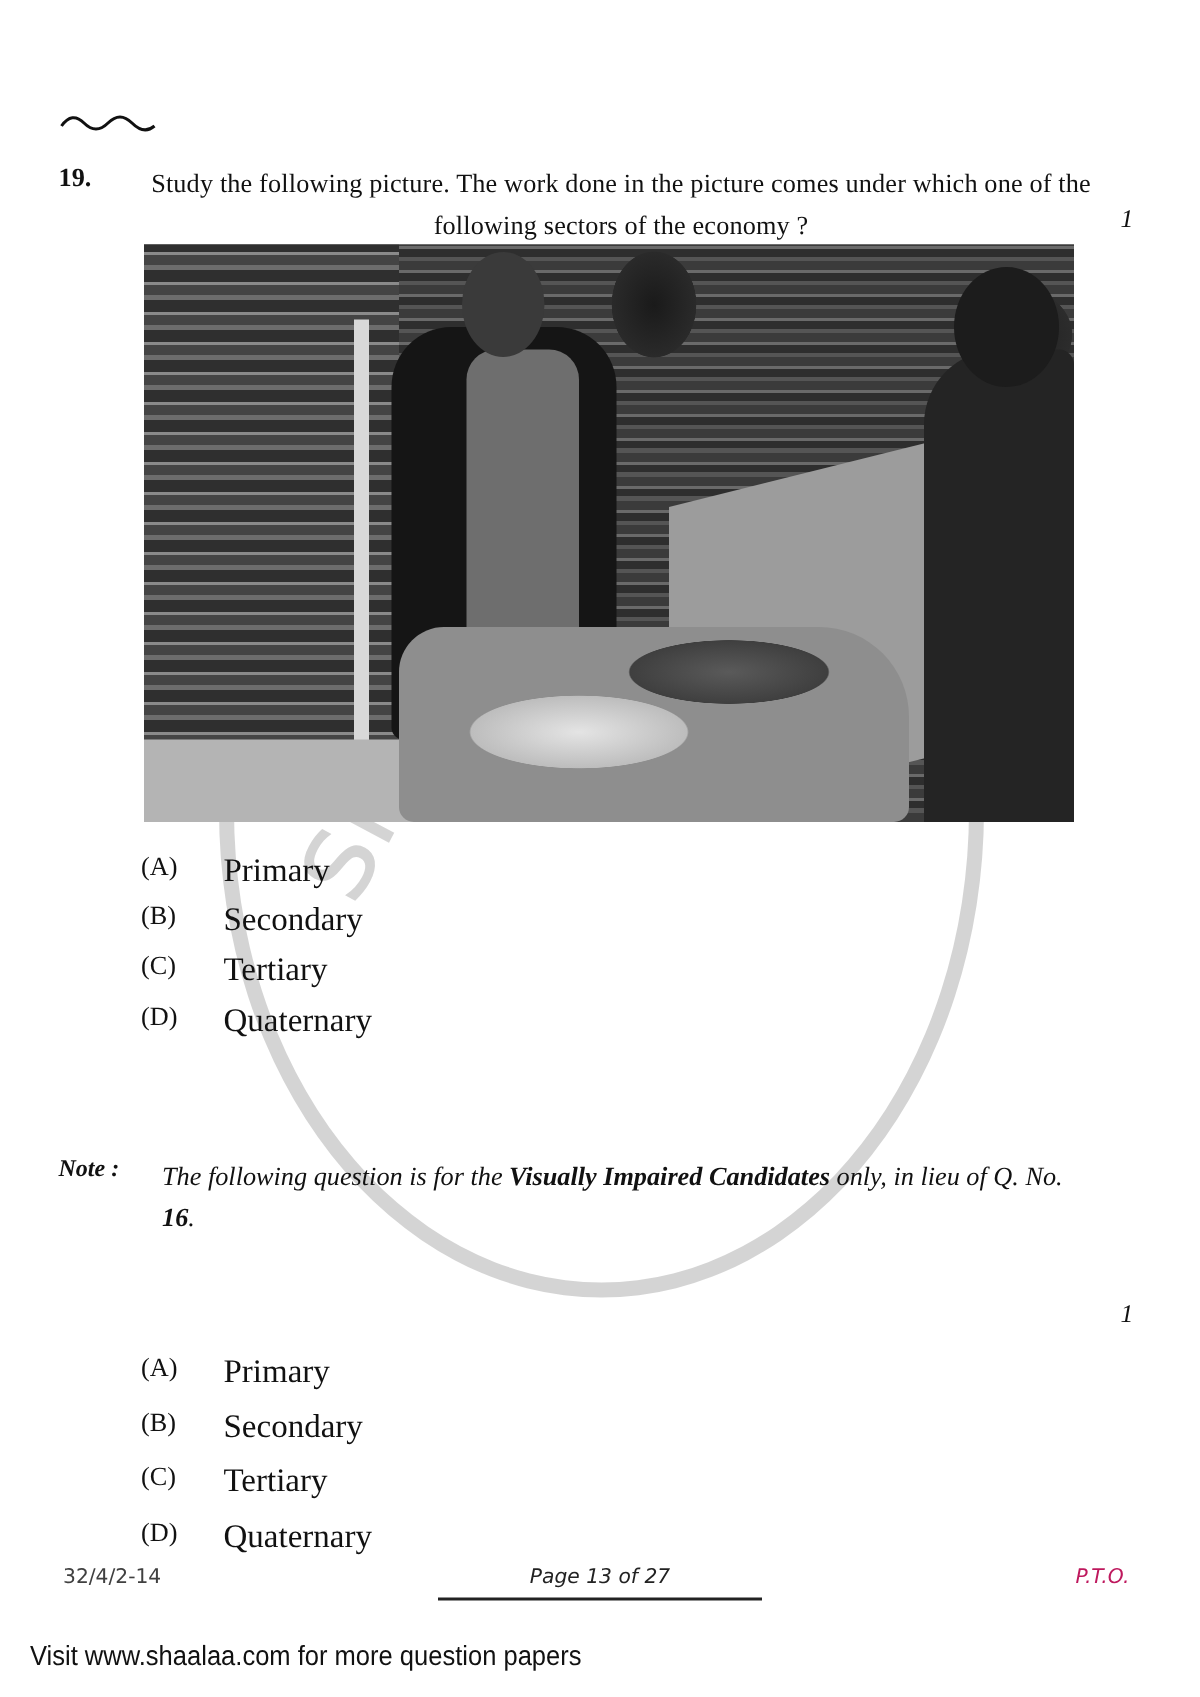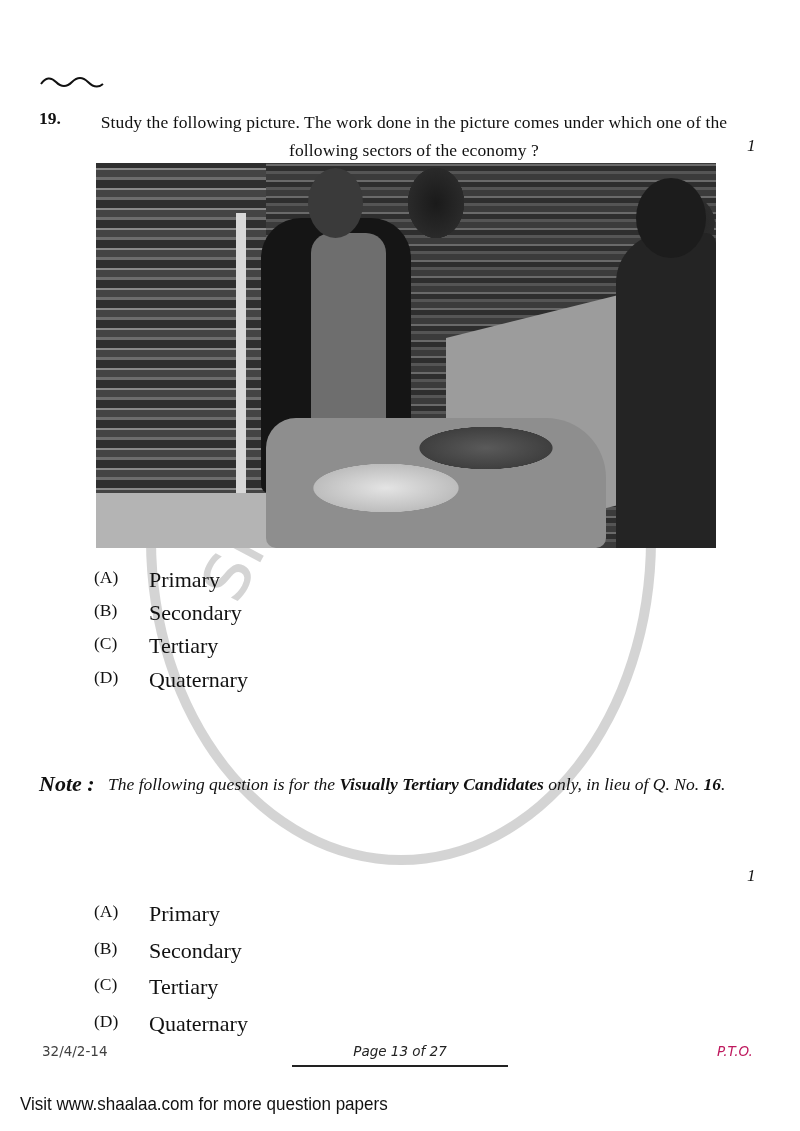--- a/index.html
+++ b/index.html
@@ -41,21 +41,21 @@
       radial-gradient(ellipse 120px 40px at 120px 70px, #e4e4e4 0%, #bdbdbd 60%, transparent 61%),
       radial-gradient(ellipse 110px 35px at 220px 30px, #5a5a5a 0%, #3f3f3f 60%, transparent 61%),
       #8e8e8e; border-radius: 30px 60px 10px 10px; }
   .photo .woman2 { position:absolute; left:520px; top:70px; width:100px; height:315px; background:#242424; border-radius: 50px 10px 0 0; }
   .photo .head2 { position:absolute; left:540px; top:15px; width:70px; height:80px; background:#1c1c1c; border-radius: 50%; }
   .photo .floor { position:absolute; left:0; top:330px; width:200px; height:55px; background:#b4b4b4; }
 
   .opt-label { font-size: 17.5px; }
   .opt-text { font-size: 22px; }
 
-  .note-label { left: 39px; top: 771px; font-weight: bold; font-style: italic; font-size: 22px; font-family: Liberation Serif, serif; }
+  .note-label { left: 39px; top: 771px; font-weight: bold; font-style: italic; font-size: 16px; font-family: Liberation Serif, serif; }
   .note-text { left: 108px; top: 771px; width: 620px; font-style: italic; font-size: 17.5px; line-height: 27px; }
   .note-text b { font-weight: bold; }
   .vi-text { left: 94px; top: 838px; width: 640px; }
   .marks2 { left: 747px; top: 866px; }
 
   .footer-code { left: 42px; top: 1043px; font-family: "DejaVu Sans", "Liberation Sans", sans-serif; font-size: 13.5px; color: #404040; }
   .footer-page { left: 292px; top: 1043px; width: 216px; text-align: center; font-family: "DejaVu Sans", "Liberation Sans", sans-serif; font-style: italic; font-size: 13.5px; color: #222; }
   .footer-line { left: 292px; top: 1065px; width: 216px; height: 1.5px; background: #222; }
   .footer-pto { left: 717px; top: 1043px; font-family: "DejaVu Sans", "Liberation Sans", sans-serif; font-style: italic; font-size: 13.5px; color: #be185d; }
   .visit { left: 20px; top: 1093px; font-family: "Liberation Sans", "DejaVu Sans", sans-serif; font-size: 18.5px; color: #111; transform: scaleX(0.92); transform-origin: left center; }
@@ -95,21 +95,21 @@
   <div class="abs opt-label serif" style="left:94px; top:567px;">(A)</div>
   <div class="abs opt-text serif" style="left:149px; top:567px;">Primary</div>
   <div class="abs opt-label serif" style="left:94px; top:600px;">(B)</div>
   <div class="abs opt-text serif" style="left:149px; top:600px;">Secondary</div>
   <div class="abs opt-label serif" style="left:94px; top:633px;">(C)</div>
   <div class="abs opt-text serif" style="left:149px; top:633px;">Tertiary</div>
   <div class="abs opt-label serif" style="left:94px; top:667px;">(D)</div>
   <div class="abs opt-text serif" style="left:149px; top:667px;">Quaternary</div>
 
   <div class="abs note-label serif">Note :</div>
-  <div class="abs note-text serif"><span>The following question is for the </span><b>Visually Tertiary Candidates</b><span> only, in lieu of Q. No. </span><b>16</b><span>.</span></div>
+  <div class="abs note-text serif"><span>The following question is for the </span><b>Visually Impaired Candidates</b><span> only, in lieu of Q. No. </span><b>16</b><span>.</span></div>
 
   <div class="abs marks marks2 serif">1</div>
 
   <div class="abs opt-label serif" style="left:94px; top:901px;">(A)</div>
   <div class="abs opt-text serif" style="left:149px; top:901px;">Primary</div>
   <div class="abs opt-label serif" style="left:94px; top:938px;">(B)</div>
   <div class="abs opt-text serif" style="left:149px; top:938px;">Secondary</div>
   <div class="abs opt-label serif" style="left:94px; top:974px;">(C)</div>
   <div class="abs opt-text serif" style="left:149px; top:974px;">Tertiary</div>
   <div class="abs opt-label serif" style="left:94px; top:1011px;">(D)</div>

